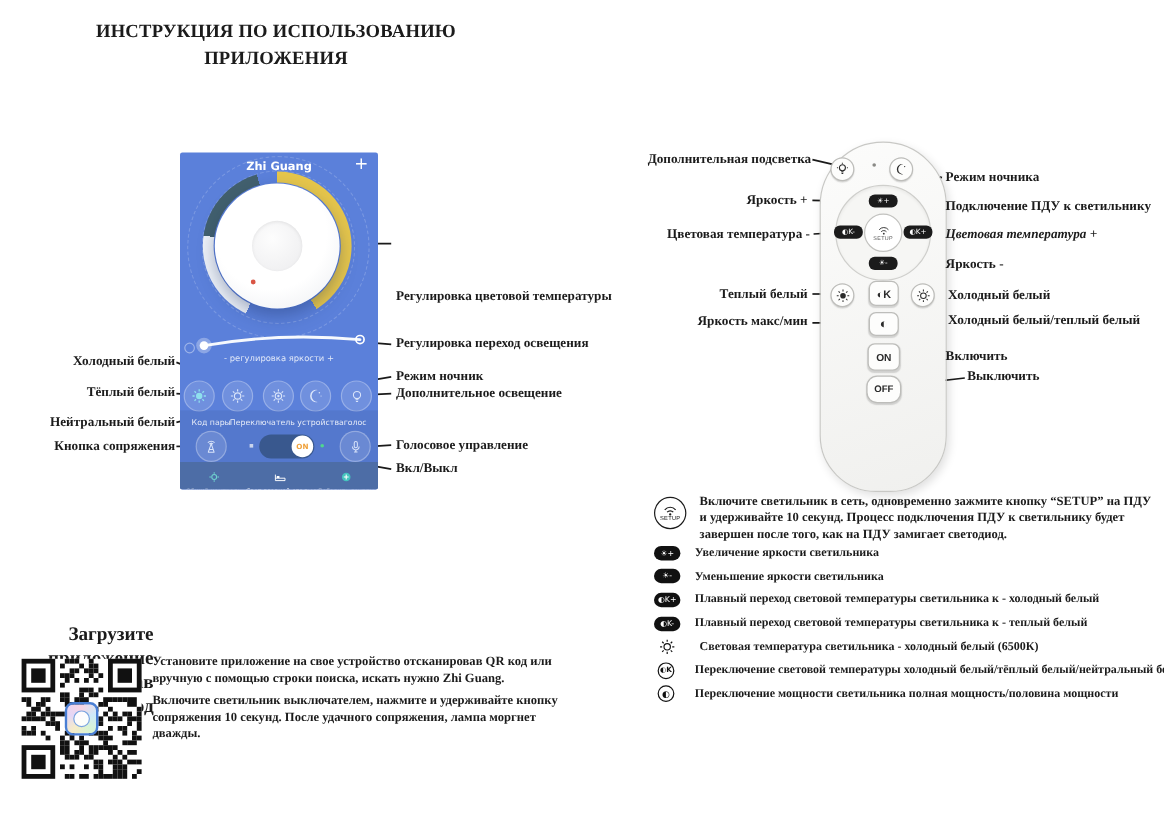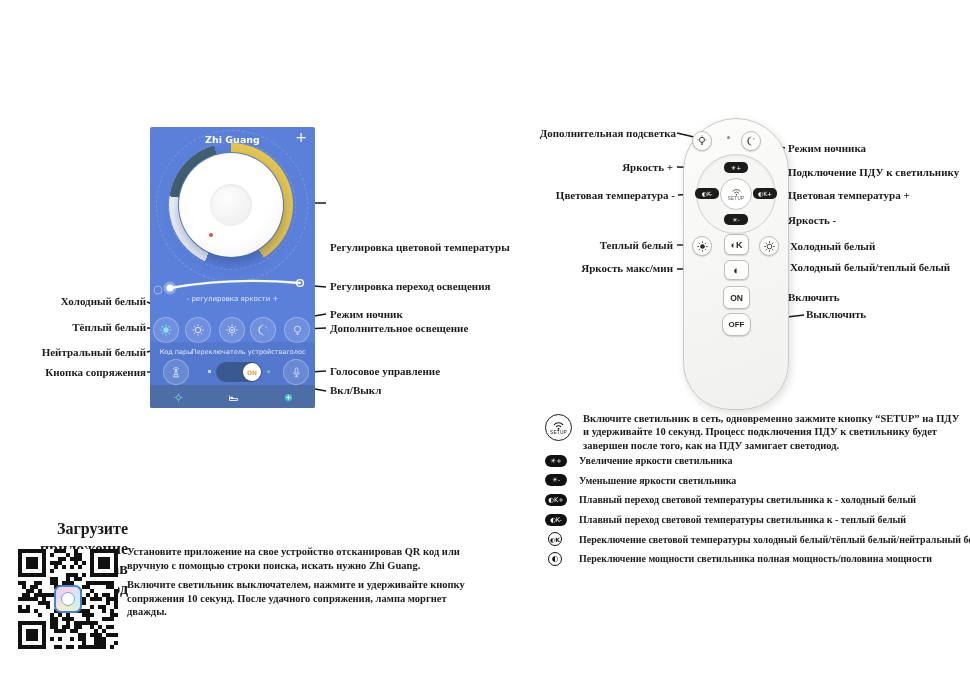--- a/index.html
+++ b/index.html
@@ -106,20 +106,21 @@
       <line x1="745" y1="219" x2="784" y2="221"></line>
       <line x1="677" y1="245" x2="689" y2="245"></line>
       <line x1="781" y1="245" x2="787" y2="246"></line>
       <line x1="739" y1="254" x2="787" y2="267"></line>
       <line x1="677" y1="269" x2="720" y2="269"></line>
       <line x1="750" y1="297" x2="785" y2="297"></line>
       <line x1="753" y1="321" x2="804" y2="315"></line>
     </g>
   </svg>
 
+  <div class="title" style="left:65px;top:16px;width:330px;">ИНСТРУКЦИЯ ПО ИСПОЛЬЗОВАНИЮ ПРИЛОЖЕНИЯ</div>
 
   <div class="app">
     <div class="hdr">Zhi Guang</div>
     <div class="plus">+</div>
 
     <div class="dash" style="left:6px;top:3px;width:150px;height:150px;"></div>
     <div class="dash" style="left:18px;top:15px;width:126px;height:126px;"></div>
     <div class="ring">
         <i></i>
       </div>
@@ -565,21 +566,21 @@
     <div class="rsq" style="left:40px;top:141px;width:25px;height:20px;font-size:11px;">◐</div>
     <div class="rsq" style="left:39px;top:167px;width:27px;height:23px;font-size:8.5px;font-weight:bold;">ON</div>
     <div class="rsq" style="left:38px;top:194px;width:29px;height:23px;font-size:8px;font-weight:bold;border-radius:9px;">OFF</div>
   </div>
 
   <div class="co" style="right:294px;top:127px;text-align:center;">Дополнительная подсветка</div>
   <div class="co" style="left:788px;top:142px;">Режим ночника</div>
   <div class="co" style="right:297px;top:161px;">Яркость +</div>
   <div class="co" style="left:788px;top:166px;">Подключение ПДУ к светильнику</div>
   <div class="co" style="right:295px;top:189px;">Цветовая температура -</div>
-  <div class="co" style="left:788px;top:189px;">Цветовая температура +</div>
+  <div class="co" style="left:788px;top:189px;font-style:italic;">Цветовая температура +</div>
   <div class="co" style="left:788px;top:214px;">Яркость -</div>
   <div class="co" style="right:297px;top:239px;">Теплый белый</div>
   <div class="co" style="left:790px;top:240px;">Холодный белый</div>
   <div class="co" style="right:297px;top:262px;">Яркость макс/мин</div>
   <div class="co" style="left:790px;top:261px;">Холодный белый/теплый белый</div>
   <div class="co" style="left:788px;top:291px;">Включить</div>
   <div class="co" style="left:806px;top:308px;">Выключить</div>
 
   <div class="setup-note">
     <span class="ic">
@@ -614,20 +615,38 @@
         </span>
       <span class="ltxt">Плавный переход световой температуры светильника к - холодный белый</span>
     </div>
     <div class="lrow">
       <span class="ibox">
           <span class="lpill">◐K-</span>
         </span>
       <span class="ltxt">Плавный переход световой температуры светильника к - теплый белый</span>
     </div>
     <div class="lrow">
+      <span class="ibox" style="padding-left:4px;">
+          <svg width="14" height="14" viewBox="0 0 20 20">
+            <g stroke="#111" stroke-width="1.4" fill="none">
+              <line x1="10" y1="1.5" x2="10" y2="4"></line>
+              <line x1="10" y1="16" x2="10" y2="18.5"></line>
+              <line x1="1.5" y1="10" x2="4" y2="10"></line>
+              <line x1="16" y1="10" x2="18.5" y2="10"></line>
+              <line x1="4" y1="4" x2="5.8" y2="5.8"></line>
+              <line x1="14.2" y1="14.2" x2="16" y2="16"></line>
+              <line x1="4" y1="16" x2="5.8" y2="14.2"></line>
+              <line x1="14.2" y1="5.8" x2="16" y2="4"></line>
+              <circle cx="10" cy="10" r="3.8"></circle>
+            </g>
+          </svg>
+        </span>
+      <span class="ltxt">Световая температура светильника - холодный белый (6500К)</span>
+    </div>
+    <div class="lrow">
       <span class="ibox">
           <span class="lcirc" style="font-size:6px;font-weight:bold;">◐K</span>
         </span>
       <span class="ltxt">Переключение световой температуры холодный белый/тёплый белый/нейтральный белый</span>
     </div>
     <div class="lrow">
       <span class="ibox">
           <span class="lcirc">◐</span>
         </span>
       <span class="ltxt">Переключение мощности светильника полная мощность/половина мощности</span>

